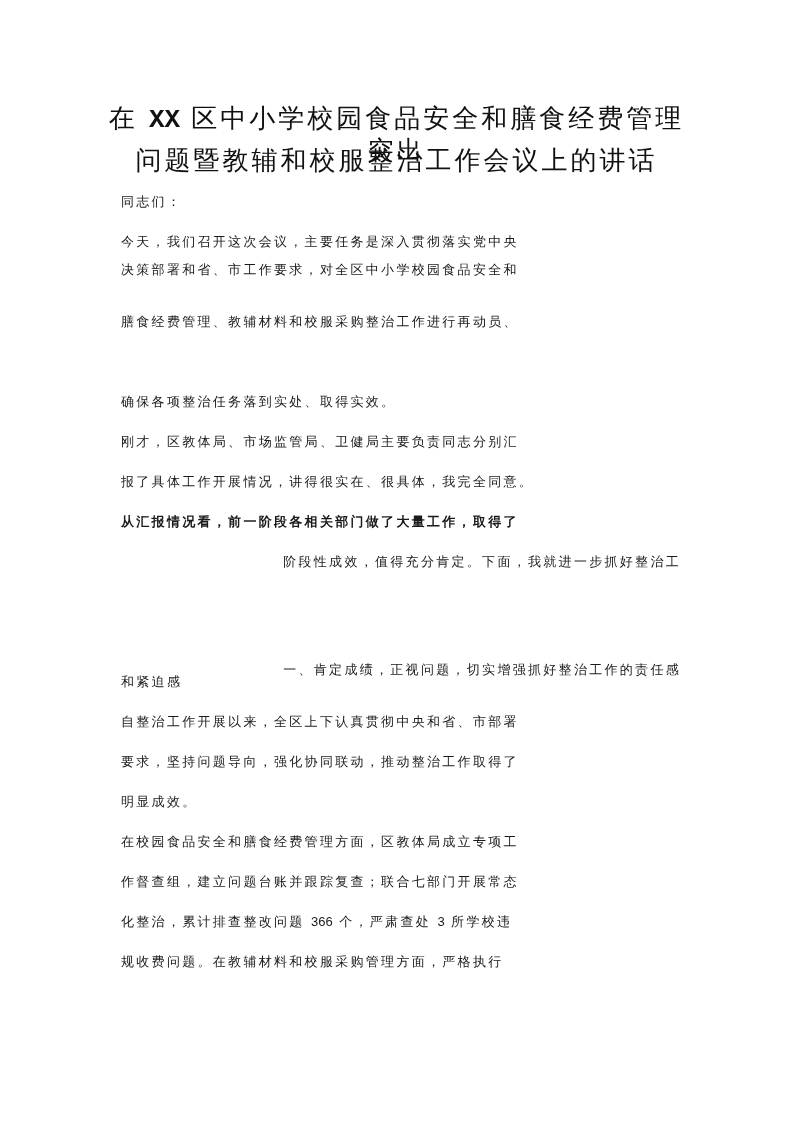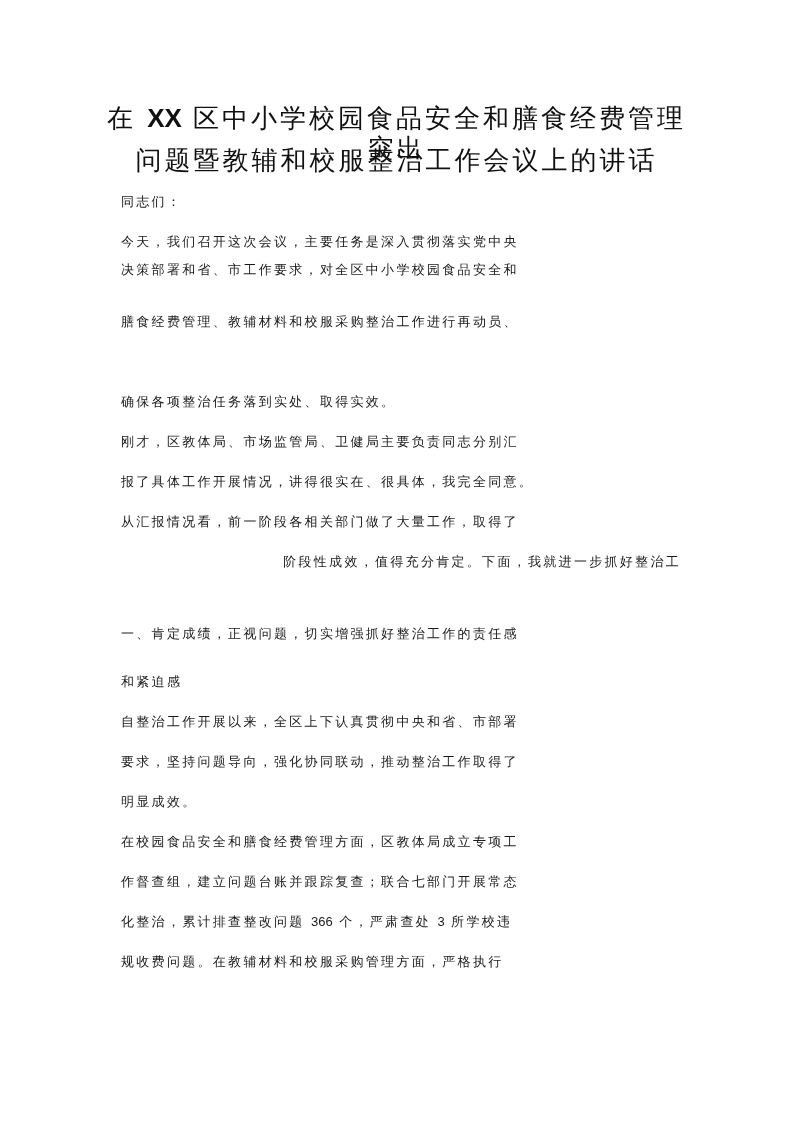--- a/index.html
+++ b/index.html
@@ -1,42 +1,42 @@
 <!DOCTYPE html>
 <html><head>
 <meta charset="utf-8">
 <style>
   html, body { margin: 0; padding: 0; background: #ffffff; }
   body { width: 793px; height: 1122px; position: relative; overflow: hidden;
          font-family: "DejaVu Sans", "Liberation Sans", sans-serif; color: #1a1a1a; }
   .page { position: absolute; left: 0; top: 0; width: 793px; height: 1122px; }
   .title { position: absolute; left: 100px; width: 593px; text-align: center;
            font-size: 26px; letter-spacing: 3px; line-height: 30px; color: #111; }
-  .title b { font-family: Liberation Sans, sans-serif; font-weight: bold; letter-spacing: 0; }
+  .title b { font-family: Liberation Mono, monospace; font-weight: bold; letter-spacing: 0; }
   .line { position: absolute; left: 121px; width: 560px; font-size: 13px;
           line-height: 24px; white-space: nowrap; color: #1a1a1a; letter-spacing: 2.3px; }
   .num { font-family: "Liberation Sans", sans-serif; letter-spacing: 0; }
 </style>
 </head>
 <body>
 
 <div class="page">
   <div class="title" style="top:103px;"><span>在 </span><b>XX</b><span> 区中小学校园食品安全和膳食经费管理突出</span></div>
   <div class="title" style="top:145px;">问题暨教辅和校服整治工作会议上的讲话</div>
 
   <div class="line" style="top:190px;">同志们：</div>
   <div class="line" style="top:230px;">今天，我们召开这次会议，主要任务是深入贯彻落实党中央</div>
   <div class="line" style="top:258px;">决策部署和省、市工作要求，对全区中小学校园食品安全和</div>
   <div class="line" style="top:310px;">膳食经费管理、教辅材料和校服采购整治工作进行再动员、</div>
   <div class="line" style="top:390px;">确保各项整治任务落到实处、取得实效。</div>
   <div class="line" style="top:430px;">刚才，区教体局、市场监管局、卫健局主要负责同志分别汇</div>
   <div class="line" style="top:470px;">报了具体工作开展情况，讲得很实在、很具体，我完全同意。</div>
-  <div class="line" style="top:510px;">从汇报情况看，前一阶段各相关部门做了大量工作，取得了</div>
+  <div class="line" style="top:510px;font-weight:bold;">从汇报情况看，前一阶段各相关部门做了大量工作，取得了</div>
   <div class="line" style="top:550px;text-align:right;">阶段性成效，值得充分肯定。下面，我就进一步抓好整治工</div>
-  <div class="line" style="top:622px;">一、肯定成绩，正视问题，切实增强抓好整治工作的责任感</div>
+  <div class="line" style="top:658px;text-align:right;">一、肯定成绩，正视问题，切实增强抓好整治工作的责任感</div>
   <div class="line" style="top:670px;">和紧迫感</div>
   <div class="line" style="top:710px;">自整治工作开展以来，全区上下认真贯彻中央和省、市部署</div>
   <div class="line" style="top:750px;">要求，坚持问题导向，强化协同联动，推动整治工作取得了</div>
   <div class="line" style="top:790px;">明显成效。</div>
   <div class="line" style="top:830px;">在校园食品安全和膳食经费管理方面，区教体局成立专项工</div>
   <div class="line" style="top:870px;">作督查组，建立问题台账并跟踪复查；联合七部门开展常态</div>
   <div class="line" style="top:910px;"><span>化整治，累计排查整改问题 </span><span class="num">366</span><span> 个，严肃查处 </span><span class="num">3</span><span> 所学校违</span></div>
   <div class="line" style="top:950px;">规收费问题。在教辅材料和校服采购管理方面，严格执行</div>
 </div>
 

